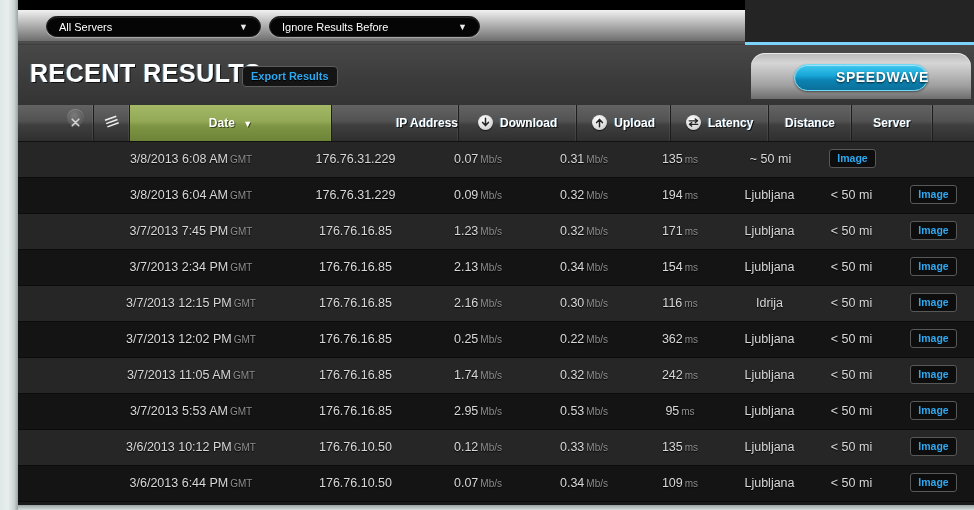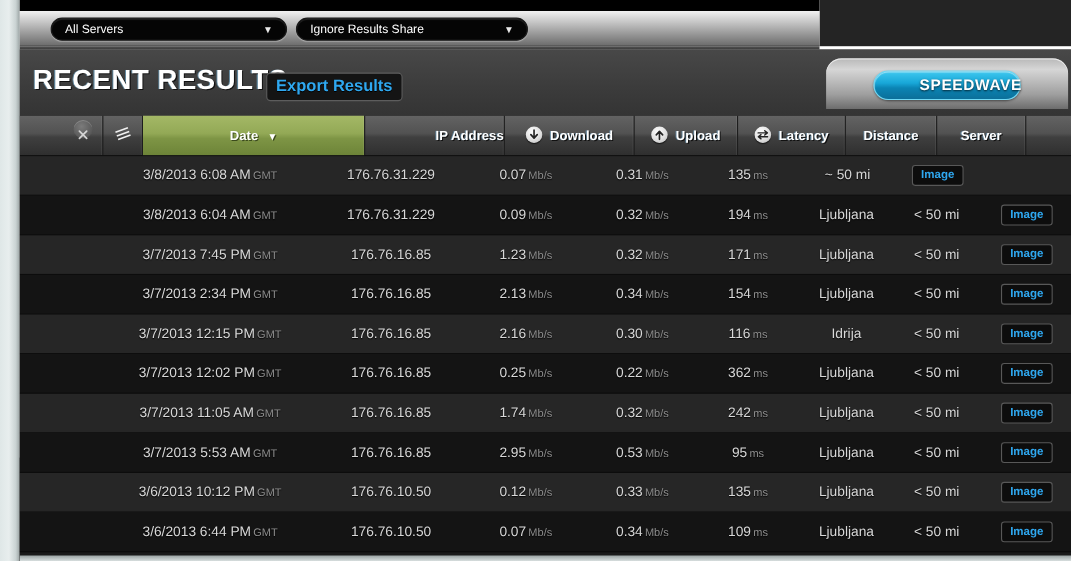--- a/index.html
+++ b/index.html
@@ -5,21 +5,21 @@
   html, body {
     margin: 0; padding: 0;
     width: 974px; height: 510px;
     overflow: hidden;
     background: #2b2b2b;
     font-family: "Liberation Sans", sans-serif;
   }
   #root {
     position: relative;
     width: 974px; height: 416px;
-    background: #ffffff;
+    background: #7dd3fc;
   }
 
   
   .page-left-gutter {
     position: absolute; left: 0; top: 0;
     width: 18px; height: 510px;
     background: linear-gradient(to right, #dfe7e7 0%, #e8eeee 45%, #c9d2d2 80%, #9aa3a3 100%);
   }
   .top-black-strip {
     position: absolute; left: 18px; top: 0;
@@ -90,21 +90,21 @@
     color: #ffffff;
     text-shadow: 1px 1px 0 #111, -1px 0 0 rgba(120,190,230,0.55);
   }
   .export-btn {
     position: absolute; left: 224px; top: 21px;
     padding: 3px 8px 4px 8px;
     background: #141414;
     border: 1px solid #5d5d5d;
     border-radius: 4px;
     color: #2fa8f0;
-    font-size: 15px;
+    font-size: 11px;
     font-weight: bold;
     text-shadow: 0 1px 0 #000;
     cursor: pointer;
   }
 
   
   .brand-plate {
     position: absolute; left: 733px; top: 8px;
     width: 220px; height: 46px;
     background: linear-gradient(to bottom, #b8b8b8 0%, #d6d6d6 22%, #9e9e9e 72%, #6d6d6d 100%);
@@ -260,21 +260,21 @@
   <div class="page-left-gutter"></div>
   <div class="top-black-strip"></div>
   <div class="top-right-dark"></div>
 
   <div class="filter-bar">
     <div class="dropdown" id="dd-servers">
       <span class="dd-label">All Servers</span>
       <span class="dd-caret">▼</span>
     </div>
     <div class="dropdown" id="dd-ignore">
-      <span class="dd-label">Ignore Results Share</span>
+      <span class="dd-label">Ignore Results Before</span>
       <span class="dd-caret">▼</span>
     </div>
   </div>
   <div class="filter-divider"></div>
 
   <div class="main-panel">
 
     <div class="panel-header">
       <div class="panel-title">RECENT RESULTS</div>
       <div class="export-btn">Export Results</div>

